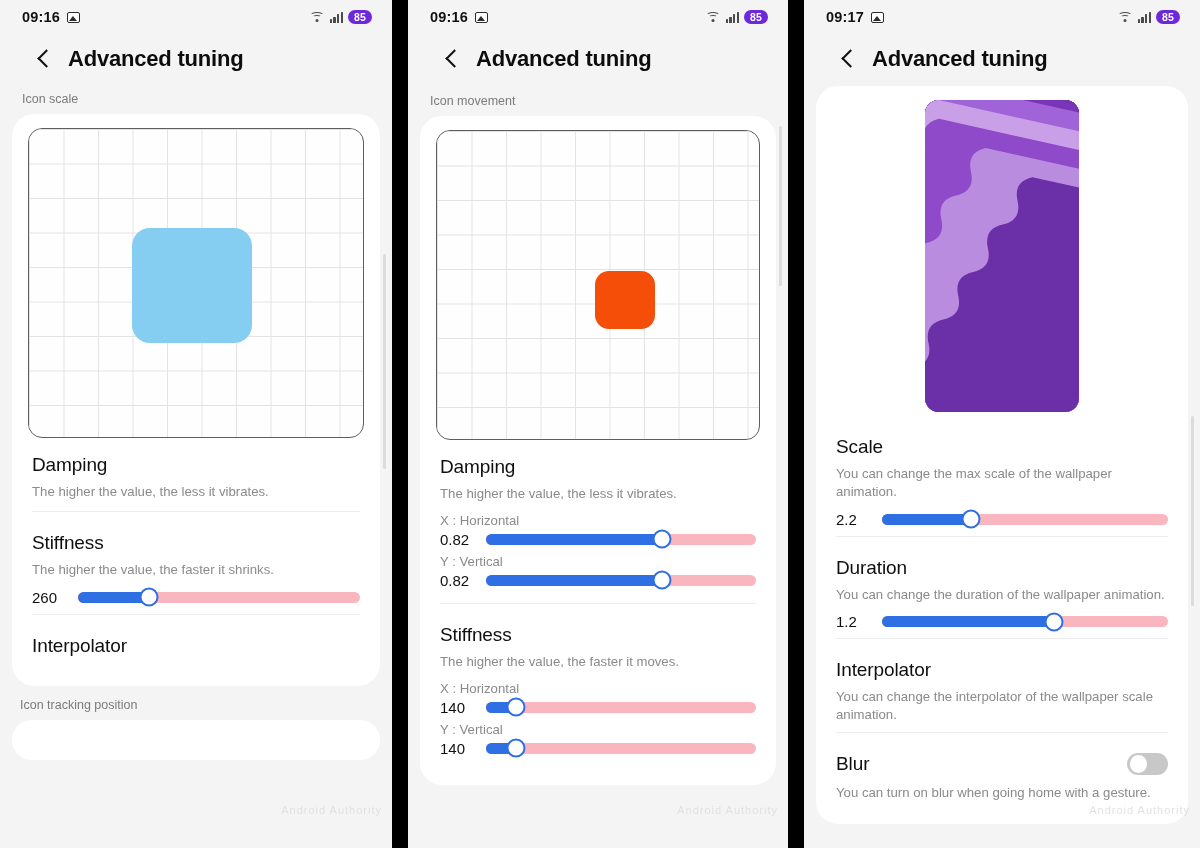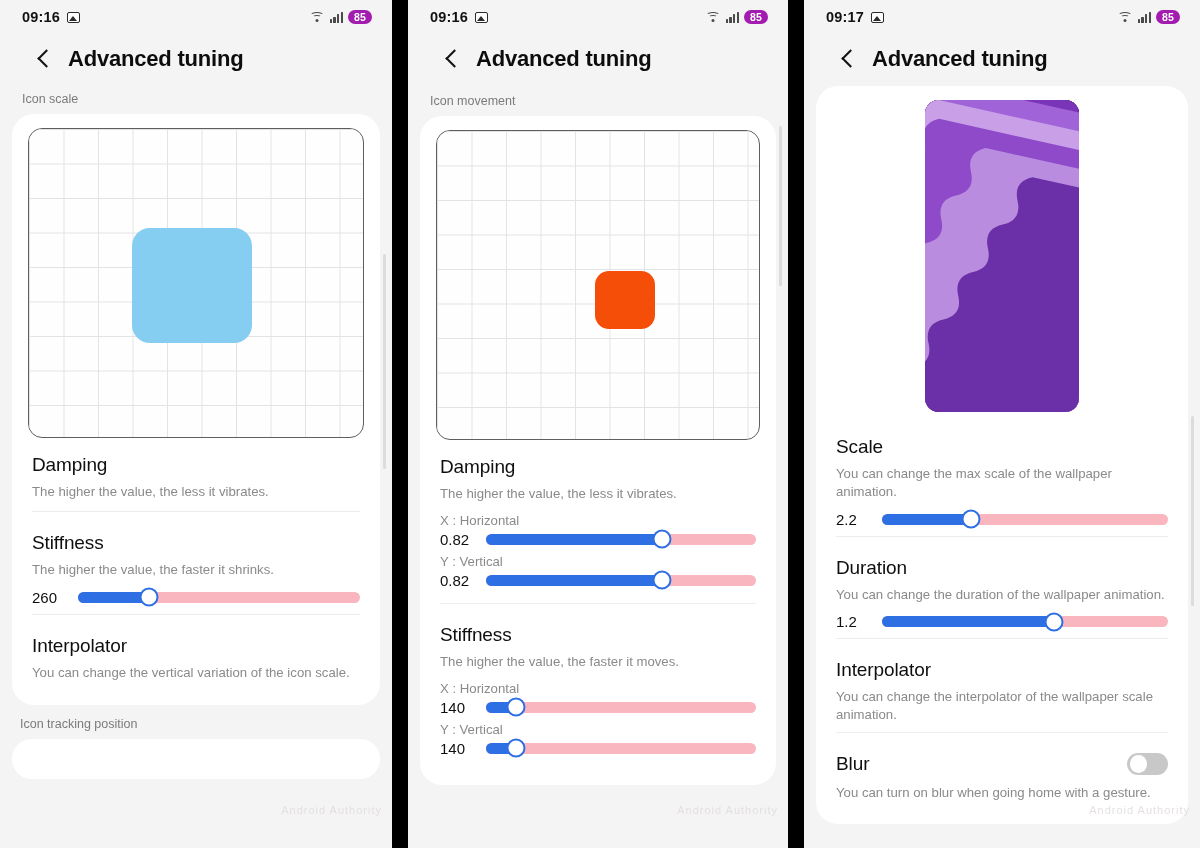--- a/index.html
+++ b/index.html
@@ -50,21 +50,21 @@
     width: 3px; height: 3px; top: 8px; background: #4a4a4a;
     border-radius: 50%; border: none;
   }
   .ico-sig { display: flex; align-items: flex-end; gap: 1.3px; height: 12px; }
   .ico-sig span { width: 2.3px; background: #4a4a4a; border-radius: .5px; }
   .ico-sig span:nth-child(1) { height: 4px; }
   .ico-sig span:nth-child(2) { height: 6.5px; }
   .ico-sig span:nth-child(3) { height: 9px; }
   .ico-sig span:nth-child(4) { height: 11.5px; }
   .ico-batt {
-    background: #a21caf; color: #fff; font-size: 10.5px; font-weight: bold;
+    background: #6d28d9; color: #fff; font-size: 10.5px; font-weight: bold;
     border-radius: 9px; padding: 1.5px 6px 2px; line-height: 1;
     letter-spacing: .2px;
   }
 
   
   .appbar { display: flex; align-items: center; padding: 12px 0 14px 34px; gap: 14px; }
   .back {
     width: 20px; height: 20px; position: relative; flex-shrink: 0; cursor: pointer;
   }
   .back::before {
@@ -211,21 +211,20 @@
             <span class="track">
               <span class="fill" style="width:25%"></span>
               <span class="knob" style="left:25%"></span>
             </span>
           </div>
           <div class="divider"></div>
         </div>
 
         <div class="setting">
           <div class="s-title">Interpolator</div>
-          <div class="s-desc" style="margin-bottom:2px">You can change the vertical variation of the icon scale.</div>
         </div>
       </div>
 
       <div class="section-label" style="padding-left:20px;padding-top:12px">Icon tracking position</div>
       <div class="card" style="height:40px"></div>
 
       <div class="scrollbar" style="top:140px;height:215px"></div>
     </div>
 
     <div class="wm">Android Authority</div>

